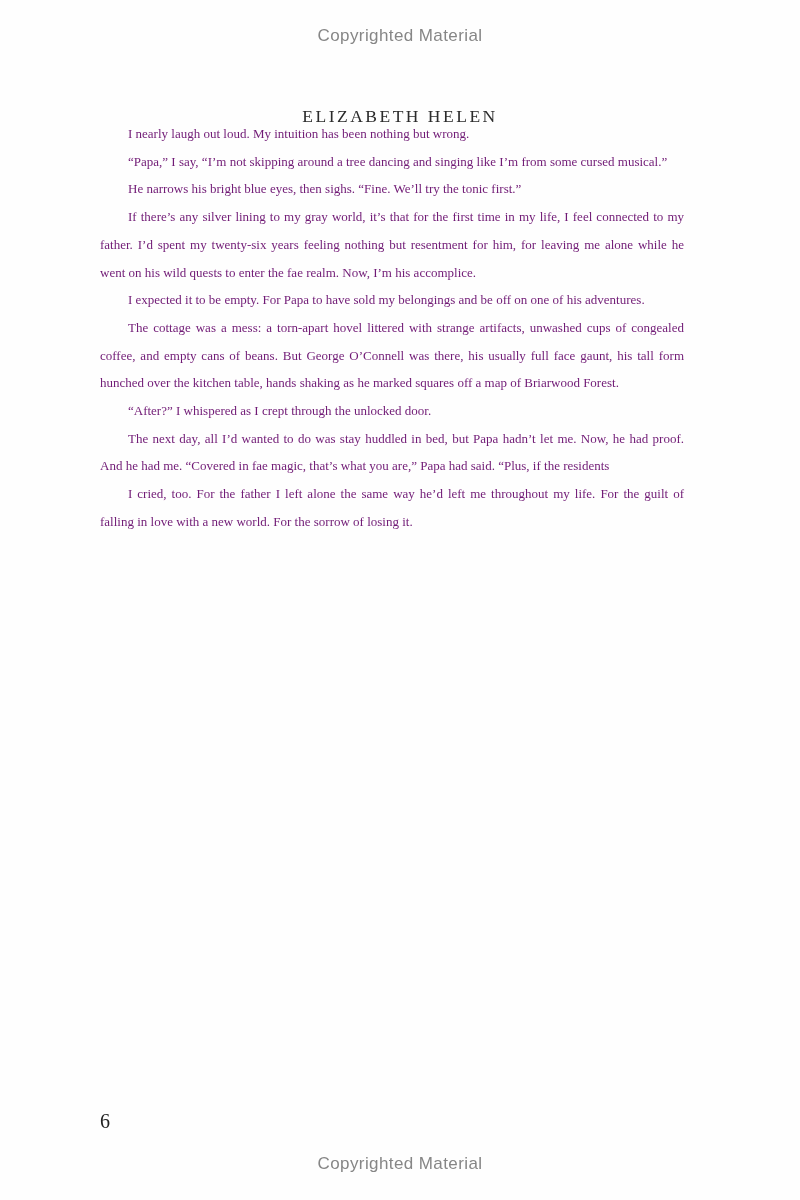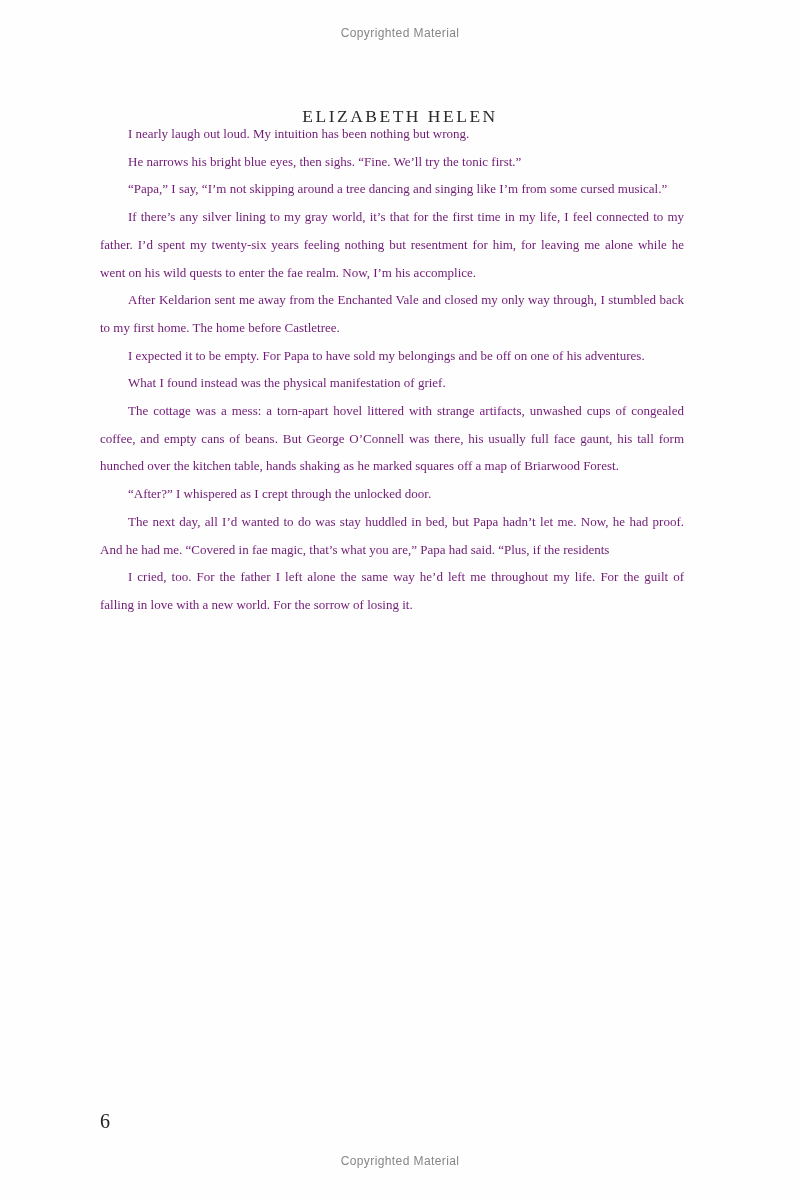--- a/index.html
+++ b/index.html
@@ -14,21 +14,21 @@
     background: #fefefe;
     overflow: hidden;
     font-family: "Liberation Serif", serif;
   }
   .watermark {
     position: absolute;
     left: 0;
     width: 100%;
     text-align: center;
     font-family: "Liberation Sans", sans-serif;
-    font-size: 12px;
+    font-size: 17px;
     letter-spacing: 0.4px;
     color: #868686;
     font-weight: 400;
   }
   .watermark-top { top: 26px; }
   .watermark-bottom { top: 1154px; }
   .author-header {
     position: absolute;
     top: 66px;
     left: 0;
@@ -68,26 +68,24 @@
 <body>
 
 <div class="book-page">
 
   <div class="watermark watermark-top">Copyrighted Material</div>
 
   <div class="author-header">ELIZABETH HELEN</div>
 
   <div class="body-text">
     <p>I nearly laugh out loud. My intuition has been nothing but wrong.</p>
+    <p>“Papa,” I say, “I’m not skipping around a tree dancing and singing like I’m from some cursed musical.”</p>
     <p>He narrows his bright blue eyes, then sighs. “Fine. We’ll try the tonic first.”</p>
-    <p>“Papa,” I say, “I’m not skipping around a tree dancing and singing like I’m from some cursed musical.”</p>
     <p>If there’s any silver lining to my gray world, it’s that for the first time in my life, I feel connected to my father. I’d spent my twenty-six years feeling nothing but resentment for him, for leaving me alone while he went on his wild quests to enter the fae realm. Now, I’m his accomplice.</p>
-    <p>After Keldarion sent me away from the Enchanted Vale and closed my only way through, I stumbled back to my first home. The home before Castletree.</p>
     <p>I expected it to be empty. For Papa to have sold my belongings and be off on one of his adventures.</p>
-    <p>What I found instead was the physical manifestation of grief.</p>
     <p>The cottage was a mess: a torn-apart hovel littered with strange artifacts, unwashed cups of congealed coffee, and empty cans of beans. But George O’Connell was there, his usually full face gaunt, his tall form hunched over the kitchen table, hands shaking as he marked squares off a map of Briarwood Forest.</p>
     <p>“After?” I whispered as I crept through the unlocked door.</p>
     <p>The next day, all I’d wanted to do was stay huddled in bed, but Papa hadn’t let me. Now, he had proof. And he had me. “Covered in fae magic, that’s what you are,” Papa had said. “Plus, if the residents</p>
     <p>I cried, too. For the father I left alone the same way he’d left me throughout my life. For the guilt of falling in love with a new world. For the sorrow of losing it.</p>
   </div>
 
   <div class="page-number">6</div>
 
   <div class="watermark watermark-bottom">Copyrighted Material</div>
 

